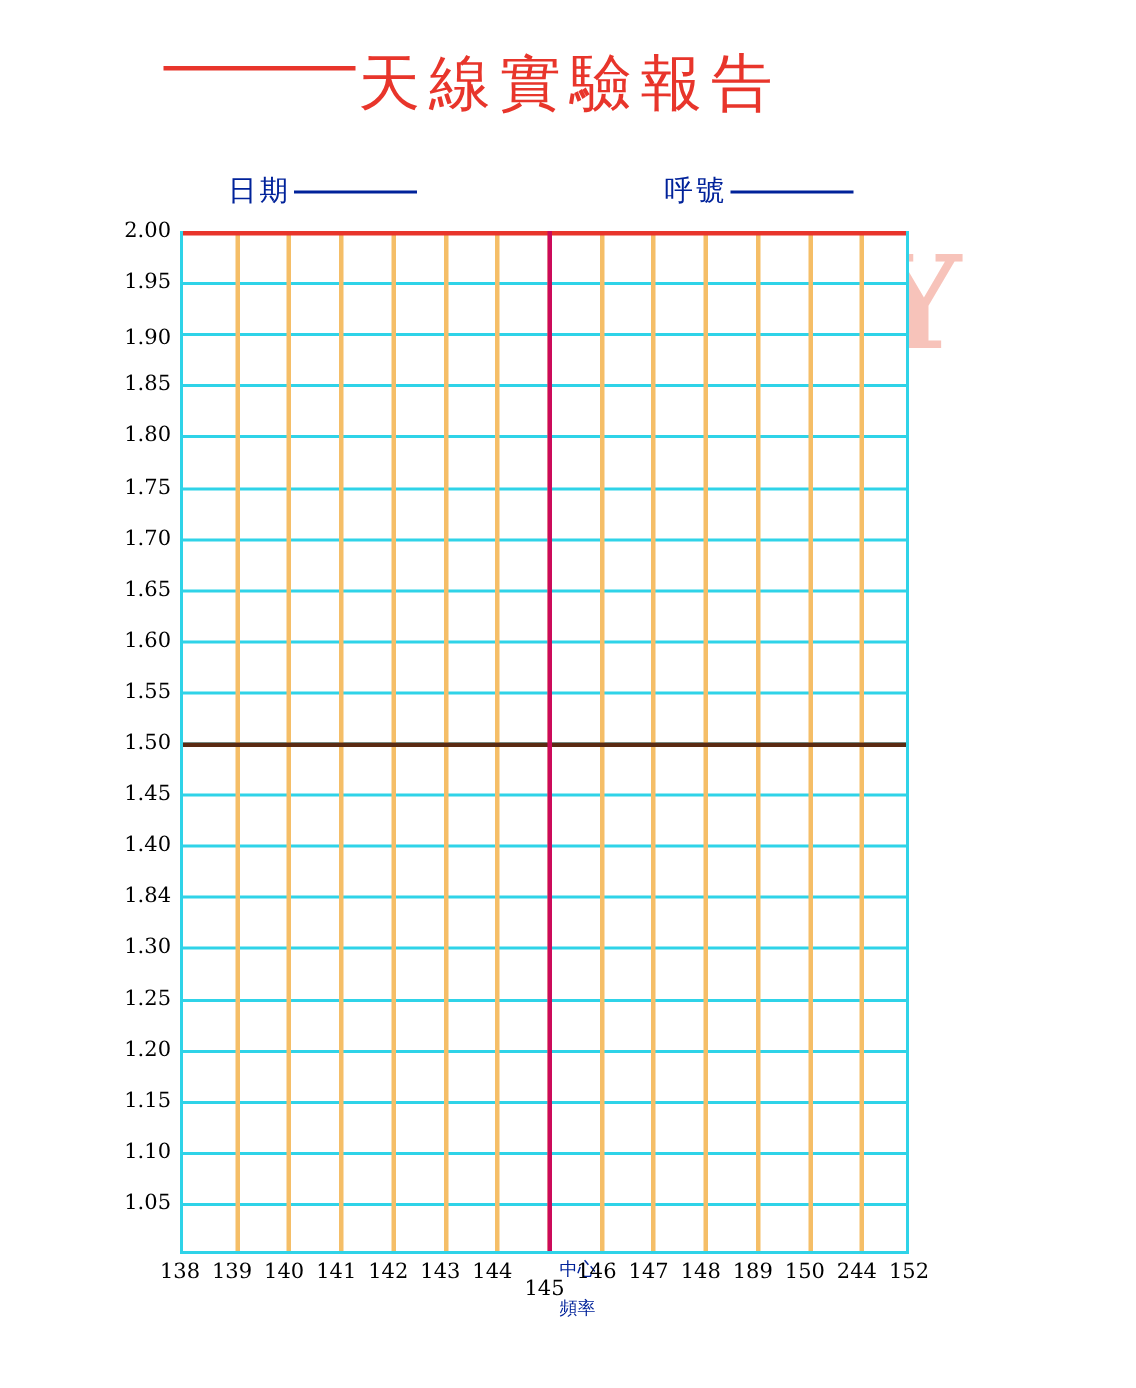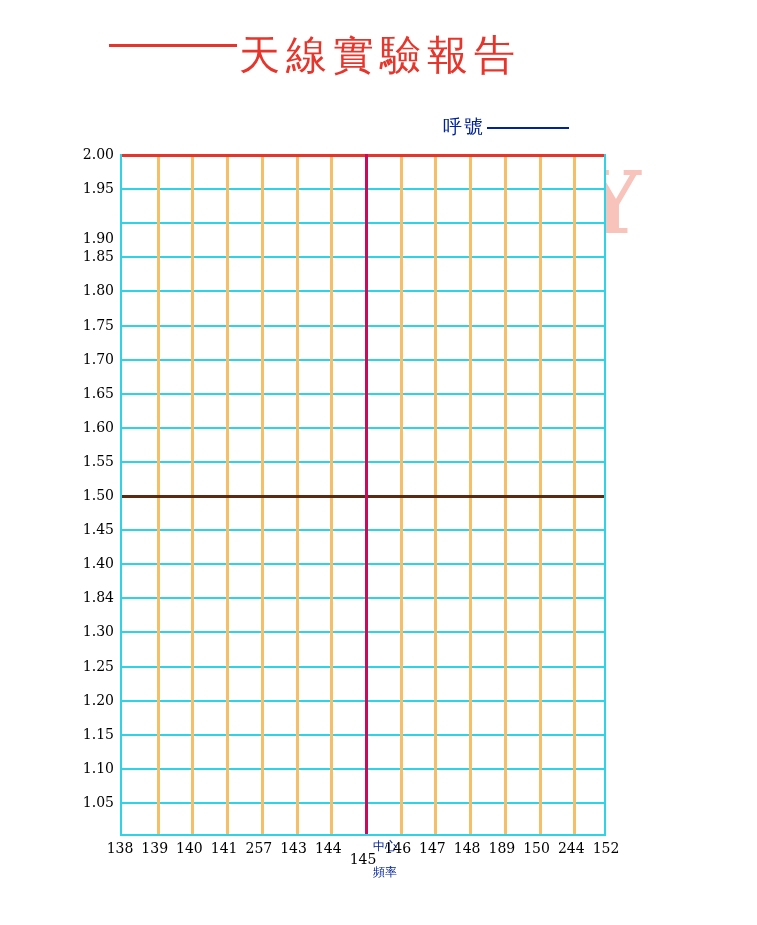--- a/index.html
+++ b/index.html
@@ -148,20 +148,23 @@
 </style>
 </head>
 <body>
 
 <div id="page">
 
   <div class="title-row">
     <span class="title-underline"></span><span class="title-text">天線實驗報告</span>
   </div>
 
+  <div class="field" id="field-date">
+    <span class="lbl">日期</span><span class="blank"></span>
+  </div>
   <div class="field" id="field-callsign">
     <span class="lbl">呼號</span><span class="blank"></span>
   </div>
 
   <div id="watermark">GY</div>
 
   <div id="yaxis">
       <div class="ylabel" style="top: 647.9px;">1.05</div>
       <div class="ylabel" style="top: 613.8px;">1.10</div>
       <div class="ylabel" style="top: 579.7px;">1.15</div>
@@ -172,21 +175,21 @@
       <div class="ylabel" style="top: 409.2px;">1.40</div>
       <div class="ylabel" style="top: 375.1px;">1.45</div>
       <div class="ylabel" style="top: 341px;">1.50</div>
       <div class="ylabel" style="top: 306.9px;">1.55</div>
       <div class="ylabel" style="top: 272.8px;">1.60</div>
       <div class="ylabel" style="top: 238.7px;">1.65</div>
       <div class="ylabel" style="top: 204.6px;">1.70</div>
       <div class="ylabel" style="top: 170.5px;">1.75</div>
       <div class="ylabel" style="top: 136.4px;">1.80</div>
       <div class="ylabel" style="top: 102.3px;">1.85</div>
-      <div class="ylabel" style="top: 84px;">1.90</div>
+      <div class="ylabel" style="top: 71px;">1.90</div>
       <div class="ylabel" style="top: 34.1px;">1.95</div>
       <div class="ylabel" style="top: 0px;">2.00</div>
     </div>
 
   <div id="plot">
       <div class="hgrid" style="top: 647.9px;"></div>
       <div class="hgrid" style="top: 613.8px;"></div>
       <div class="hgrid" style="top: 579.7px;"></div>
       <div class="hgrid" style="top: 545.6px;"></div>
       <div class="hgrid" style="top: 511.5px;"></div>
@@ -221,21 +224,21 @@
       <div class="topline" style="top: 0px; border-top-color: rgb(232, 53, 43);"></div>
       <div class="midline" style="top: 341px; border-top-color: rgb(90, 42, 18);"></div>
       <div class="centerline" style="left: 243px; border-left-color: rgb(204, 10, 90);"></div>
     </div>
 
   <div id="xaxis">
       <div class="xlabel" style="left: 0px;">138</div>
       <div class="xlabel" style="left: 34.7143px;">139</div>
       <div class="xlabel" style="left: 69.4286px;">140</div>
       <div class="xlabel" style="left: 104.143px;">141</div>
-      <div class="xlabel" style="left: 138.857px;">257</div>
+      <div class="xlabel" style="left: 138.857px;">142</div>
       <div class="xlabel" style="left: 173.571px;">143</div>
       <div class="xlabel" style="left: 208.286px;">144</div>
       <div class="xlabel center-lbl" style="left: 243px;">
         <span class="cjk">中心</span>
         <span class="num">145</span>
         <span class="cjk">頻率</span>
       </div>
       <div class="xlabel" style="left: 277.714px;">146</div>
       <div class="xlabel" style="left: 312.429px;">147</div>
       <div class="xlabel" style="left: 347.143px;">148</div>

